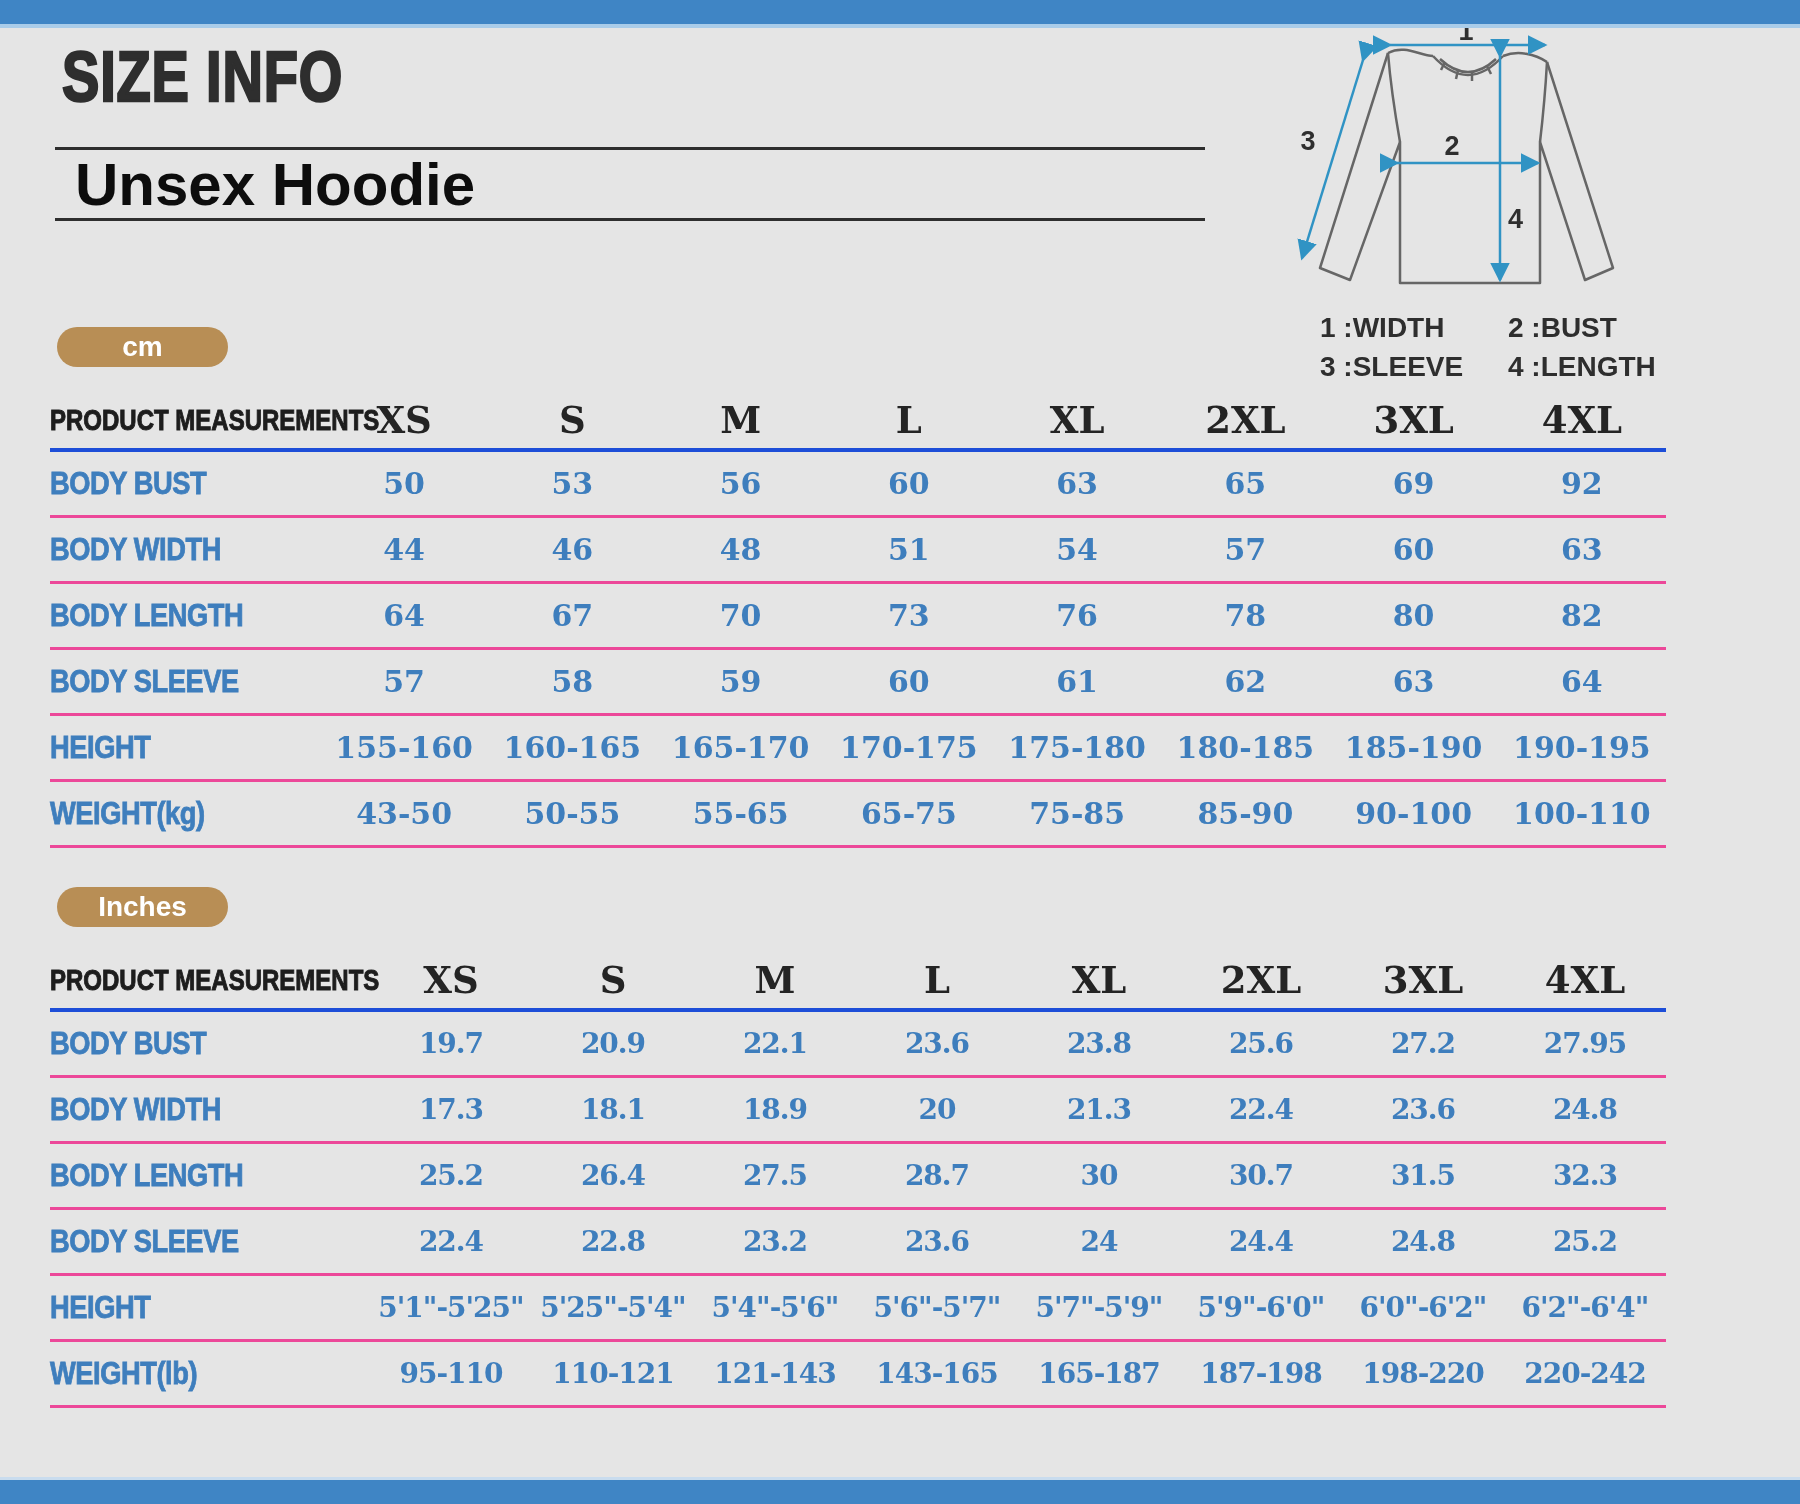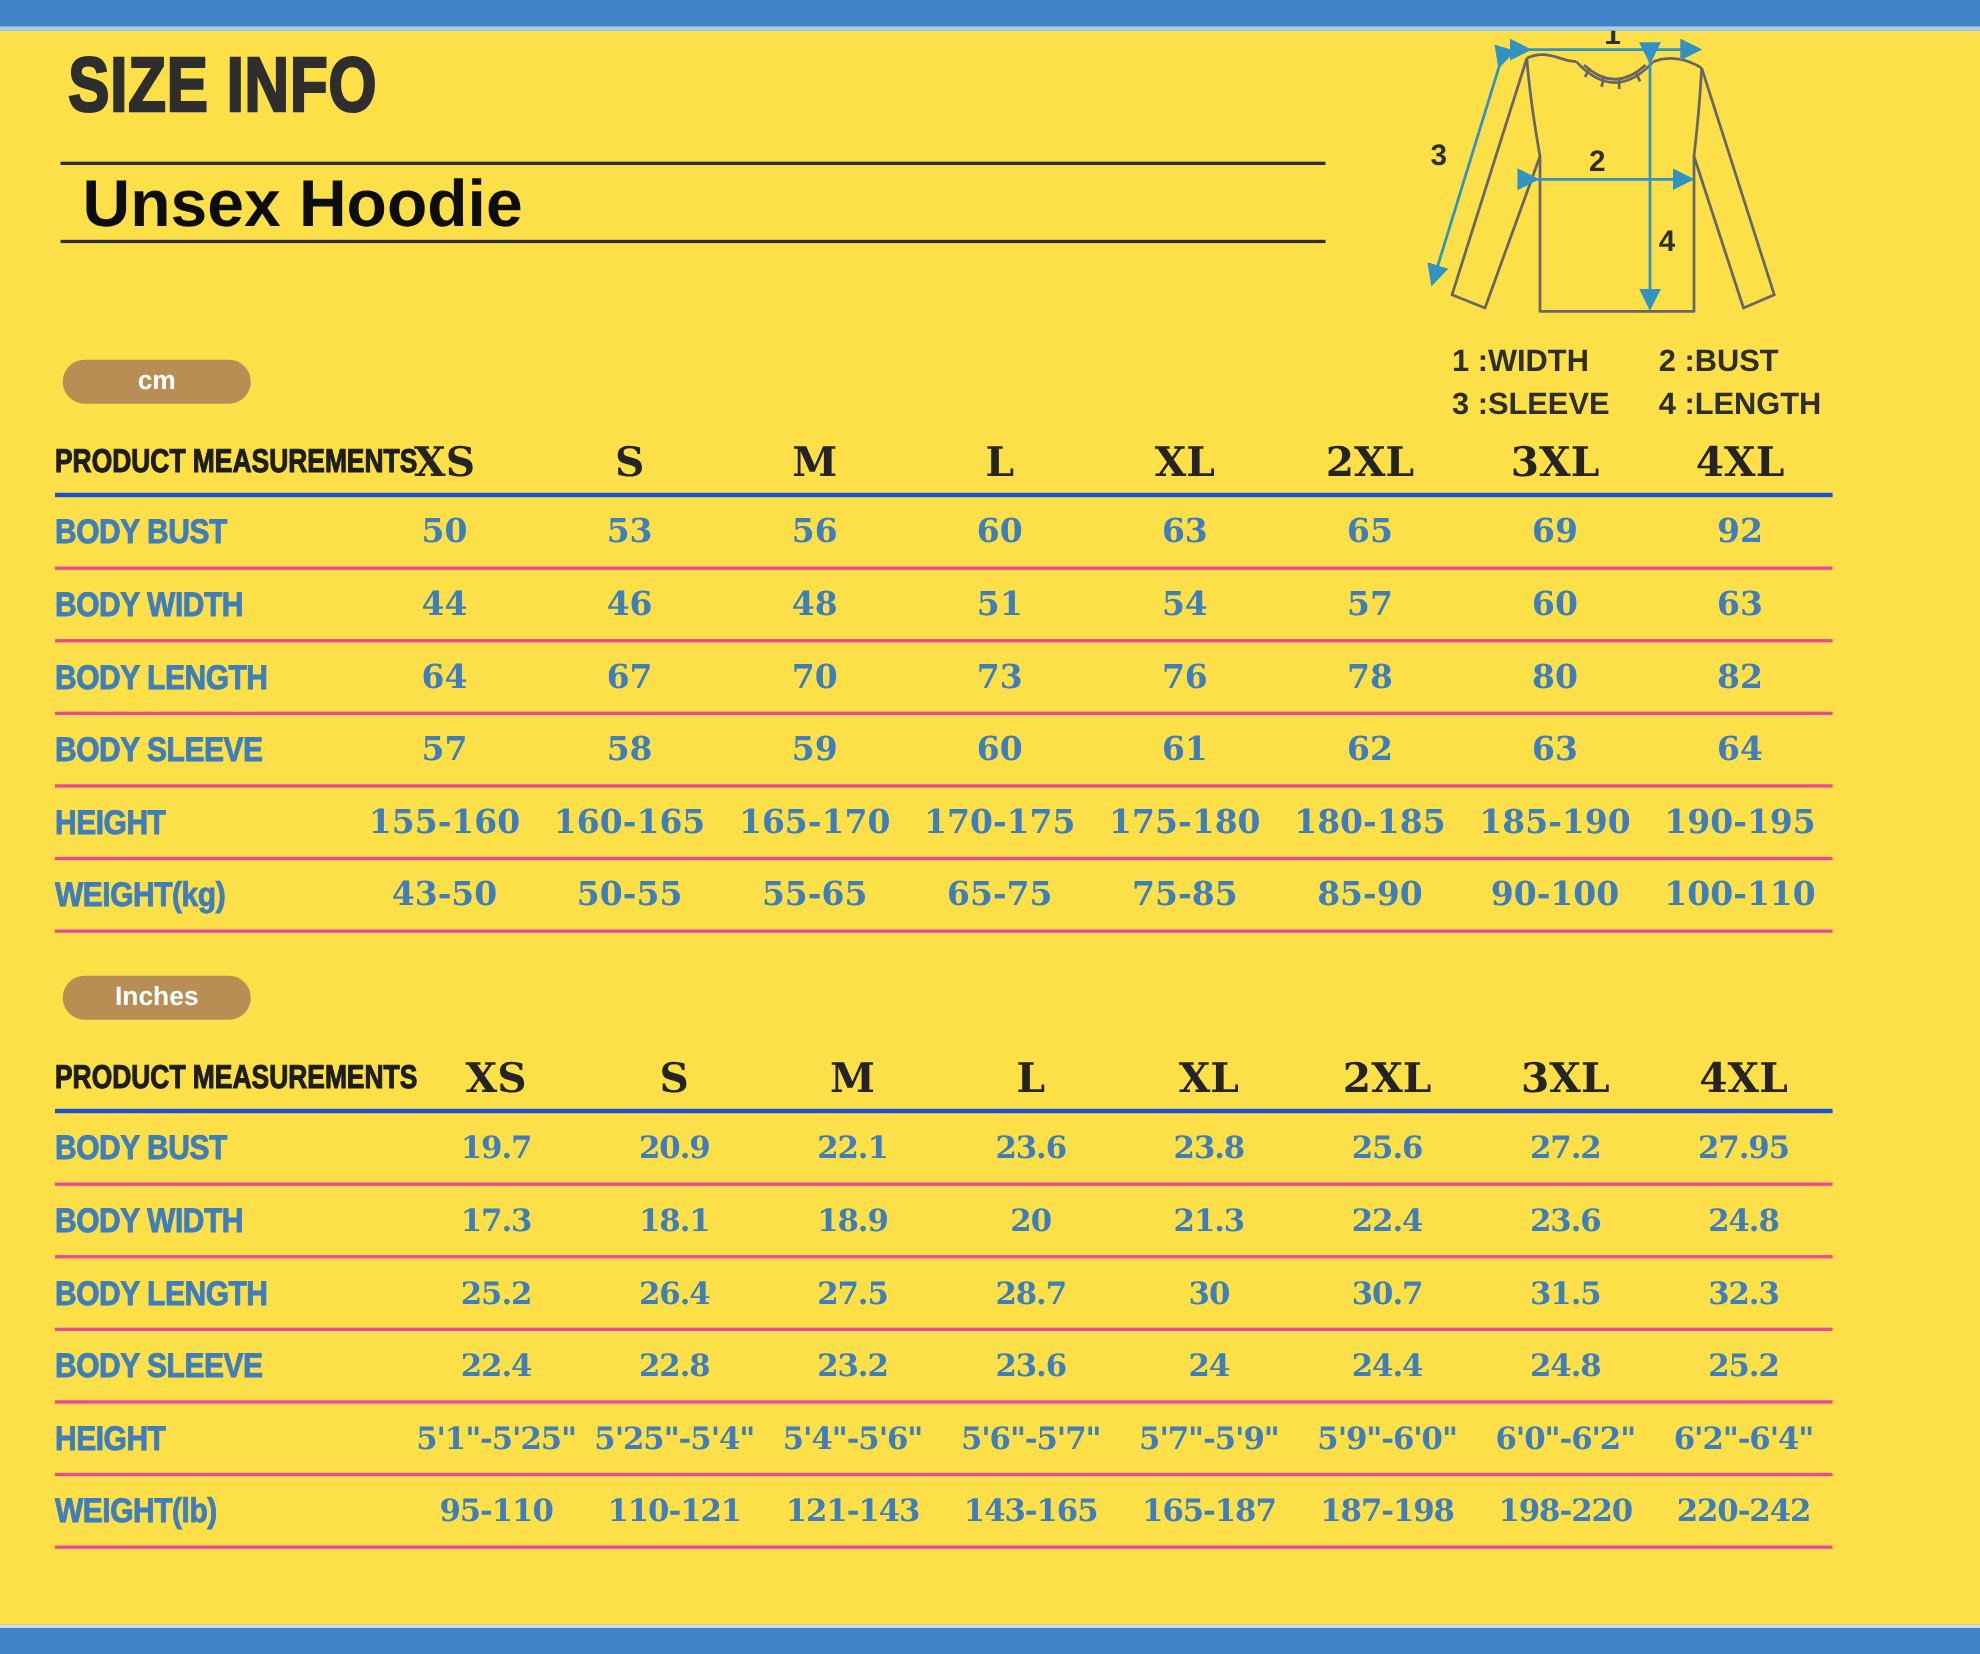--- a/index.html
+++ b/index.html
@@ -1,18 +1,18 @@
 <!DOCTYPE html>
 <html><head>
 <meta charset="utf-8">
 <style>
   html,body{margin:0;padding:0;background:#ffffff;}
   .page{
     position:relative; width:1800px; height:1504px; overflow:hidden;
-    background:#fde047; font-family:"Liberation Sans",sans-serif;
+    background:#e5e5e5; font-family:"Liberation Sans",sans-serif;
   }
   
   .bar-top{position:absolute;left:0;top:0;width:1800px;height:24px;background:#3f85c5;border-bottom:4px solid #a9cce9;}
   .bar-bottom{position:absolute;left:0;top:1477px;width:1800px;height:27px;background:#3f85c5;border-top:3px solid #c9dcee;}
 
   
   .title{
     position:absolute;left:62px;top:42px;font-size:70px;line-height:70px;
     font-weight:900;color:#2e2e2e;letter-spacing:1px;
     transform:scaleX(.8);transform-origin:left;-webkit-text-stroke:2.5px #2e2e2e;white-space:nowrap;
@@ -22,21 +22,21 @@
     border-top:3px solid #2e2e2e;border-bottom:3px solid #2e2e2e;
     display:flex;align-items:center;
   }
   .subtitle-block .product{
     font-size:60px;font-weight:700;color:#0d0d0d;padding-left:20px;letter-spacing:0;white-space:nowrap;
   }
 
   
   .badge{
     position:absolute;left:57px;width:171px;height:40px;border-radius:21px;
-    background:#b88e55;color:#fff;font-weight:700;font-size:24px;
+    background:#b88e55;color:#fff;font-weight:700;font-size:28px;
     display:flex;align-items:center;justify-content:center;
   }
   #badge-cm{top:327px;}
   #badge-in{top:887px;}
 
   
   .size-table{position:absolute;left:50px;width:1616px;}
   #cm-table{top:392px;}
   #inch-table{top:952px;}
   .trow{

